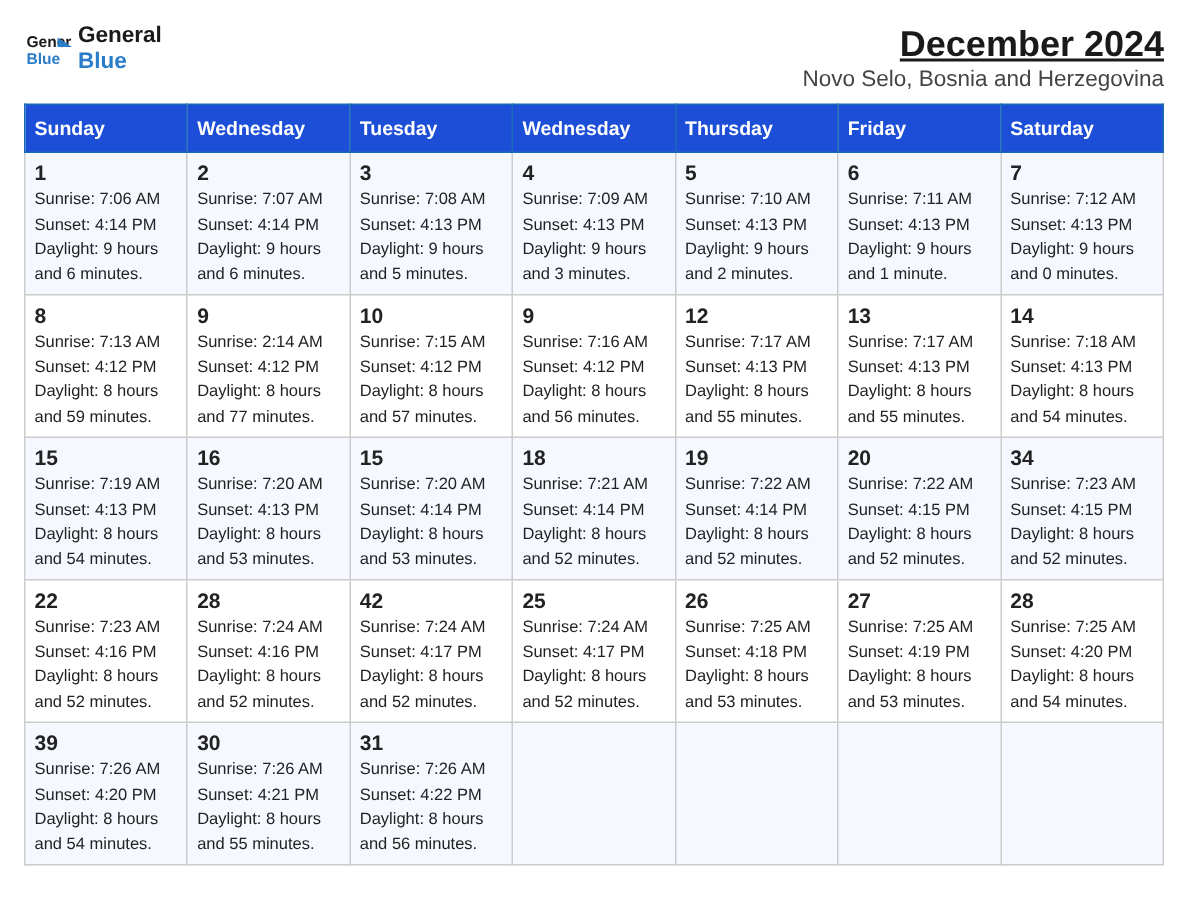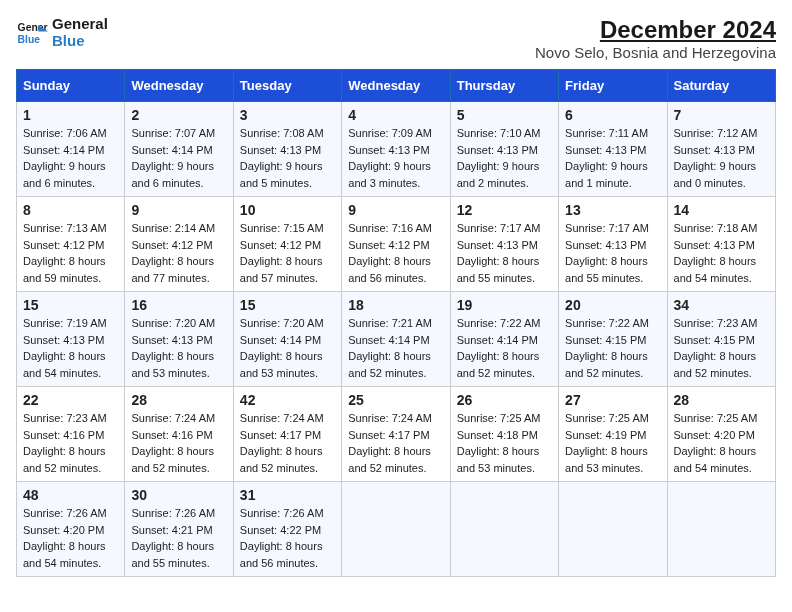--- a/index.html
+++ b/index.html
@@ -338,21 +338,21 @@
           <span class="day-num">28</span>
           <div class="day-info">
             <span>Sunrise: 7:25 AM</span><br>
             <span>Sunset: 4:20 PM</span><br>
             <span>Daylight: 8 hours and 54 minutes.</span>
           </div>
         </td>
       </tr>
       <tr>
         <td>
-          <span class="day-num">48</span>
+          <span class="day-num">39</span>
           <div class="day-info">
             <span>Sunrise: 7:26 AM</span><br>
             <span>Sunset: 4:20 PM</span><br>
             <span>Daylight: 8 hours and 54 minutes.</span>
           </div>
         </td>
         <td>
           <span class="day-num">30</span>
           <div class="day-info">
             <span>Sunrise: 7:26 AM</span><br>

